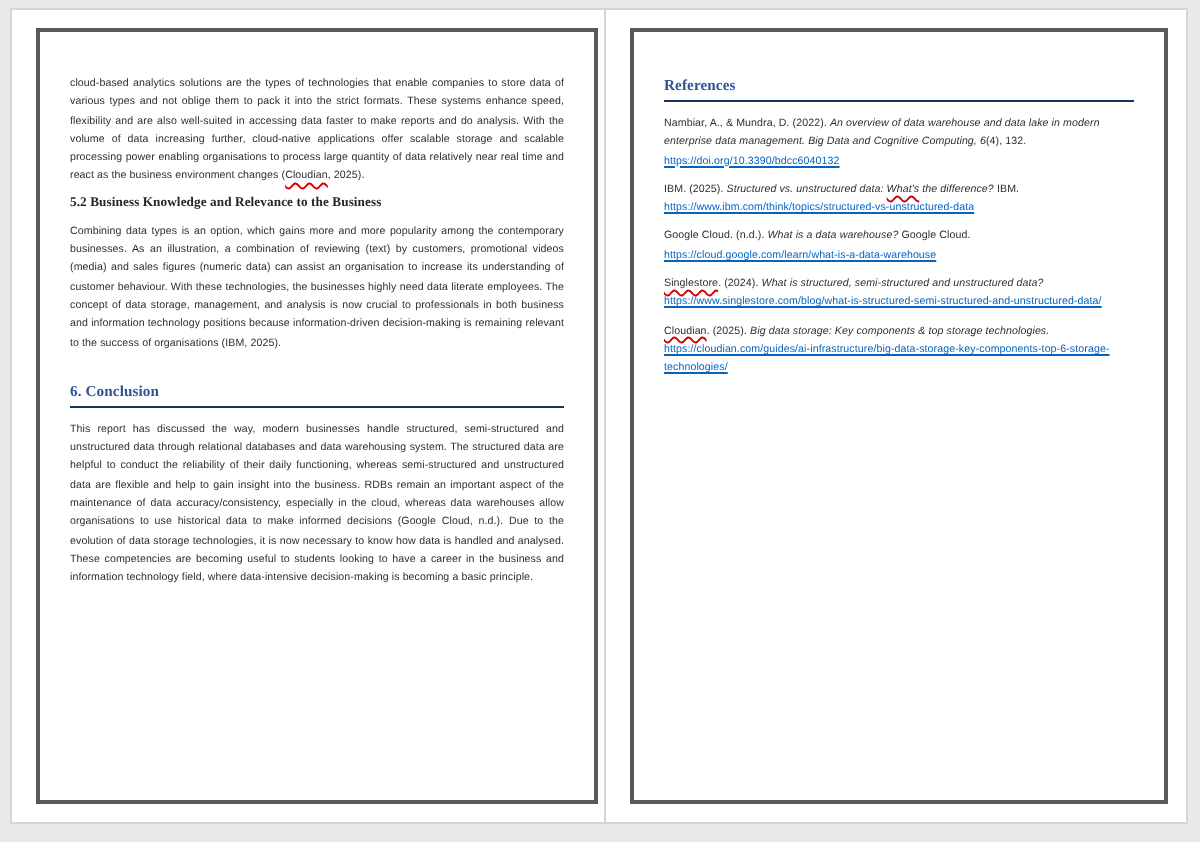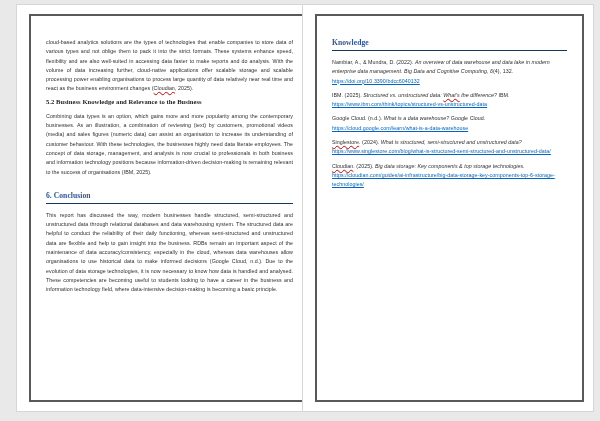--- a/index.html
+++ b/index.html
@@ -8,21 +8,21 @@
     --link-blue:#0563c1;
     --misspell-red:#d40000;
     --page-border:#595959;
     --body-text:#2e2e2e;
     --viewer-bg:#e9e9e9;
   }
   html,body{margin:0;padding:0;}
   body{width:600px;height:421px;overflow:hidden;font-family:"Liberation Sans",sans-serif;}
   .viewer{position:relative;width:600px;height:421px;background:var(--viewer-bg);}
   .page{position:absolute;top:4px;height:408px;background:#ffffff;border:1px solid #d6d6d6;box-sizing:border-box;}
-  #page1{left:16px;width:304px;}
+  #page1{left:5px;width:304px;}
   #page2{left:302px;width:292px;}
   .page-frame{position:absolute;top:9px;bottom:9px;left:12px;right:9px;border:2px solid var(--page-border);pointer-events:none;}
   .page-content{position:absolute;left:29px;right:26px;top:33px;color:var(--body-text);
     font-size:5.3px;line-height:9.3px;letter-spacing:0.05px;}
   p.body{margin:0 0 4px 0;text-align:justify;}
   h2.sub{font-family:"Liberation Serif",serif;font-weight:bold;font-size:6.6px;line-height:8px;
     color:#262626;margin:3px 0 6px 0;}
   h1.major{font-family:"Liberation Serif",serif;font-weight:bold;font-size:7.6px;line-height:9px;
     color:var(--heading-blue);border-bottom:1px solid var(--heading-underline);
     padding-bottom:3px;margin:0 0 7px 0;}
@@ -45,21 +45,21 @@
       <h2 class="sub">5.2 Business Knowledge and Relevance to the Business</h2>
       <p class="body"><span>Combining data types is an option, which gains more and more popularity among the contemporary businesses. As an illustration, a combination of reviewing (text) by customers, promotional videos (media) and sales figures (numeric data) can assist an organisation to increase its understanding of customer behaviour. With these technologies, the businesses highly need data literate employees. The concept of data storage, management, and analysis is now crucial to professionals in both business and information technology positions because information-driven decision-making is remaining relevant to the success of organisations (IBM, 2025).</span></p>
       <h1 class="major conclusion">6. Conclusion</h1>
       <p class="body"><span>This report has discussed the way, modern businesses handle structured, semi-structured and unstructured data through relational databases and data warehousing system. The structured data are helpful to conduct the reliability of their daily functioning, whereas semi-structured and unstructured data are flexible and help to gain insight into the business. RDBs remain an important aspect of the maintenance of data accuracy/consistency, especially in the cloud, whereas data warehouses allow organisations to use historical data to make informed decisions (Google Cloud, n.d.). Due to the evolution of data storage technologies, it is now necessary to know how data is handled and analysed. These competencies are becoming useful to students looking to have a career in the business and information technology field, where data-intensive decision-making is becoming a basic principle.</span></p>
     </div>
   </div>
 
   <div class="page" id="page2">
     <div class="page-frame"></div>
     <div class="page-content">
-      <h1 class="major">Knowledge</h1>
+      <h1 class="major">References</h1>
       <div id="ref-list">
           <p class="ref"><span>Nambiar, A., &amp; Mundra, D. (2022). </span><span class="seg-i">An overview of data warehouse and data lake in modern enterprise data management. Big Data and Cognitive Computing, 6</span><span>(4), 132.</span><br><a href="#" class="link">https://doi.org/10.3390/bdcc6040132</a></p>
           <p class="ref"><span>IBM. (2025). </span><span class="seg-i">Structured vs. unstructured data: </span><span class="seg-i seg-m">What's</span><span class="seg-i"> the difference?</span><span> IBM.</span><br><a href="#" class="link">https://www.ibm.com/think/topics/structured-vs-unstructured-data</a></p>
           <p class="ref"><span>Google Cloud. (n.d.). </span><span class="seg-i">What is a data warehouse?</span><span> Google Cloud.</span><br><a href="#" class="link">https://cloud.google.com/learn/what-is-a-data-warehouse</a></p>
           <p class="ref"><span class="seg-m">Singlestore</span><span>. (2024). </span><span class="seg-i">What is structured, semi-structured and unstructured data?</span><br><a href="#" class="link">https://www.singlestore.com/blog/what-is-structured-semi-structured-and-unstructured-data/</a></p>
           <p class="ref"><span class="seg-m">Cloudian</span><span>. (2025). </span><span class="seg-i">Big data storage: Key components &amp; top storage technologies.</span><br><a href="#" class="link">https://cloudian.com/guides/ai-infrastructure/big-data-storage-key-components-top-6-storage-technologies/</a></p>
         </div>
     </div>
   </div>
 

